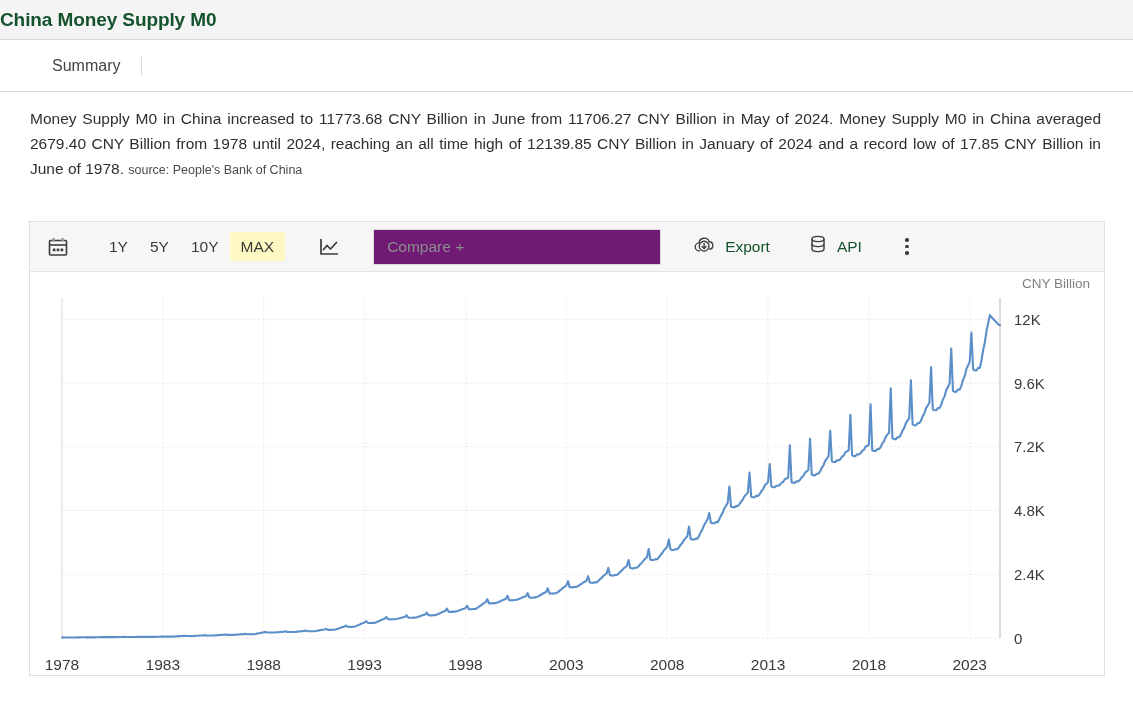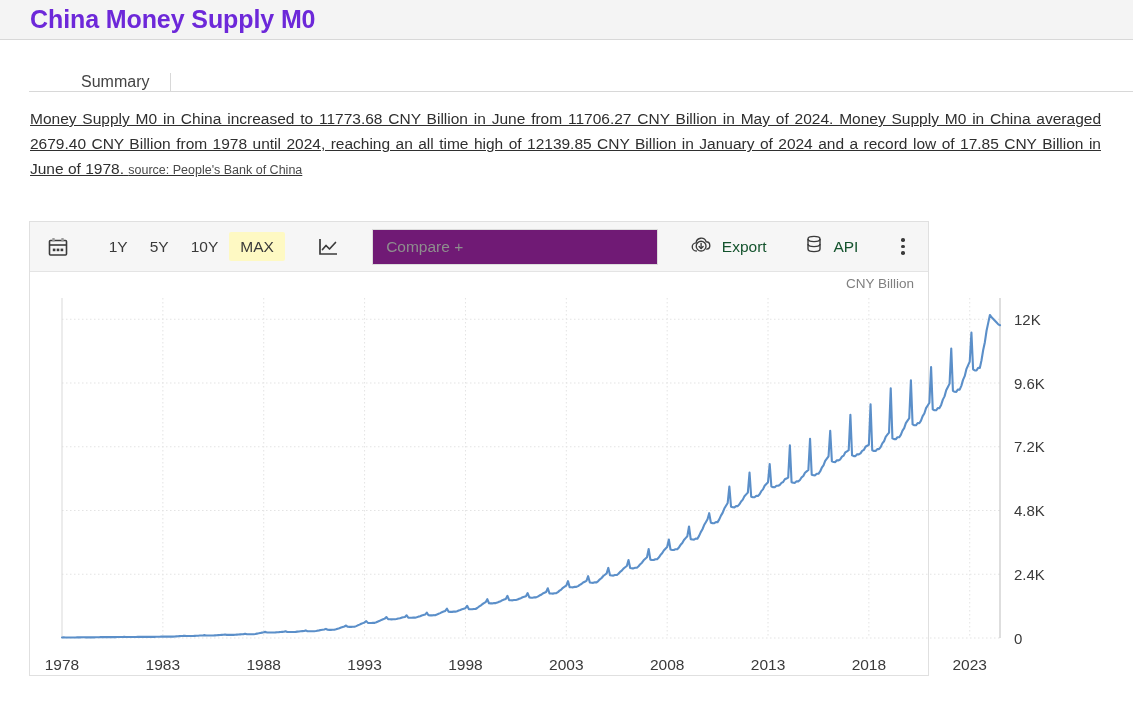--- a/index.html
+++ b/index.html
@@ -14,34 +14,32 @@
   .page { position: relative; width: 1133px; height: 709px; background:#fff; }
 
   
   .header {
     height: 40px;
     background: #f4f4f4;
     border-bottom: 1px solid #d8d8d8;
     display: flex; align-items: center;
   }
   .header-title {
-    margin-left: 30px;
-    font-size: 25px;
+    font-size: 19px;
     font-weight: bold;
-    color: #6d28d9;
+    color: #14532d;
     letter-spacing: -0.1px;
   }
 
   
   .tabbar {
     height: 52px;
-    display: flex; align-items: flex-end;
+    display: flex; align-items: center;
     border-bottom: 1px solid #d8d8d8;
     background: #ffffff;
-    margin-left: 29px;
   }
   .tab-spacer {
     width: 31px;
     border-right: 1px solid #d8d8d8;
   }
   .tab {
     display: flex; align-items: center;
     padding: 0 21px;
     font-size: 16px;
     color: #3c3c3c;
@@ -61,32 +59,31 @@
   }
 
   
   .desc {
     margin: 14px 30px 0 30px;
     width: 1071px;
     font-size: 15.5px;
     line-height: 1.62;
     color: #2f2f2f;
     text-align: justify;
-    text-decoration: underline;
   }
   .desc .source {
     font-size: 12.5px;
     color: #4a4a4a;
   }
 
   
   .chart-card {
     position: absolute;
     left: 29px; top: 221px;
-    width: 900px; height: 455px;
+    width: 1076px; height: 455px;
     border: 1px solid #e0e0e0;
     background: #fff;
   }
   .toolbar {
     height: 50px;
     background: #f6f6f6;
     border-bottom: 1px solid #e4e4e4;
     display: flex; align-items: center;
     padding: 0 12px 0 10px;
   }

